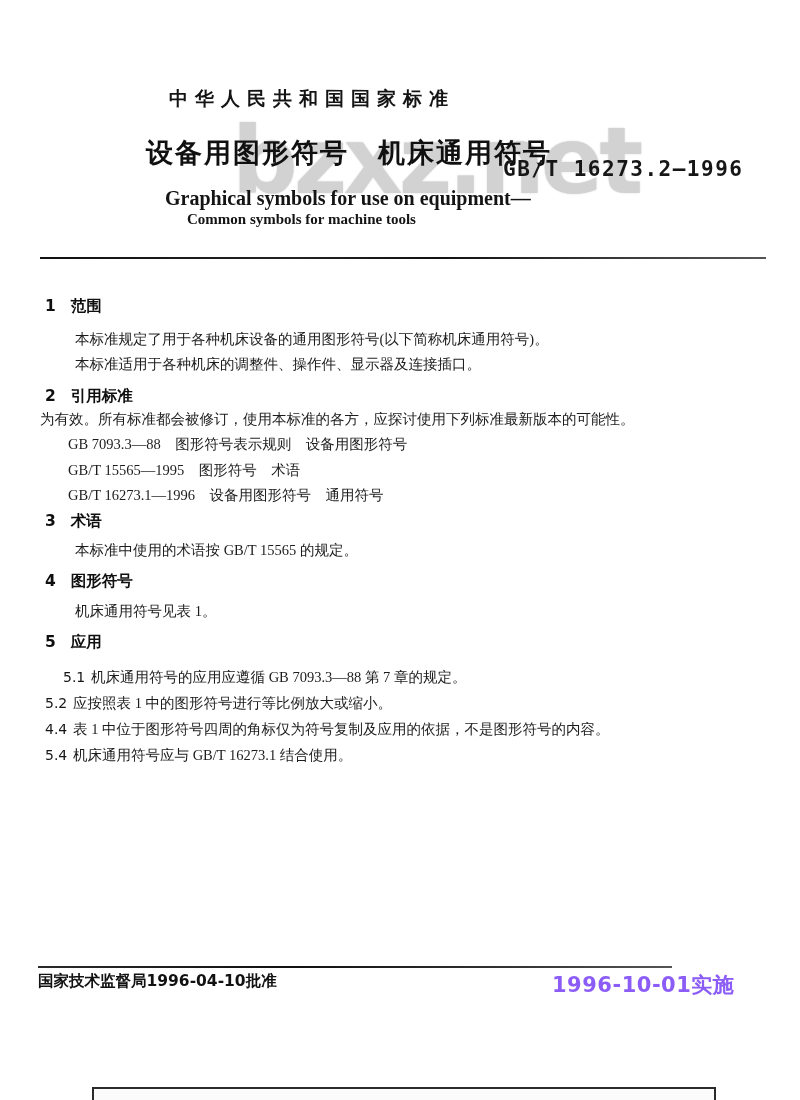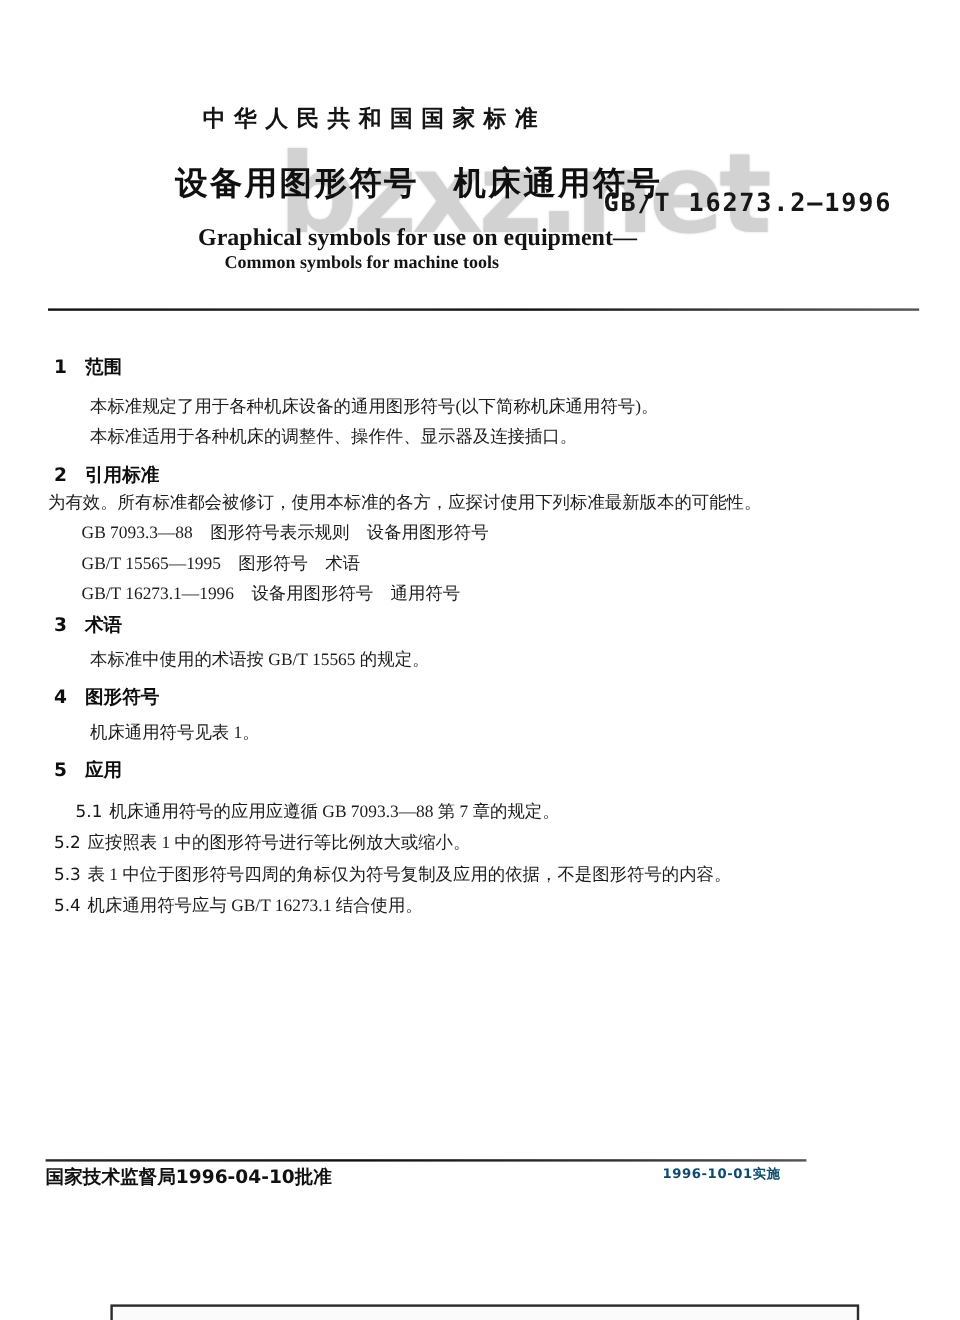--- a/index.html
+++ b/index.html
@@ -78,21 +78,21 @@
     background:linear-gradient(90deg,#2a2a2a 0%,#111 40%,#333 75%,#555 100%);
   }
   .footer-left {
     position:absolute; left:38px; top:971px;
     font-family:"DejaVu Sans",sans-serif; font-weight:bold;
     font-size:15.5px; color:#111;
   }
   .footer-right {
     position:absolute; left:552px; top:971px;
     font-family:"DejaVu Sans",sans-serif; font-weight:bold;
-    font-size:11px; letter-spacing:0.5px; color:#0c4a6e;text-align:center;
+    font-size:21px; letter-spacing:0.5px; color:#8b5cf6;text-align:center;
   }
   .bottom-box {
     position:absolute; left:92px; top:1087px; width:624px; height:22px;
     border:2px solid #2b2b2b; background:#fbfbfb;
   }
 </style>
 </head>
 <body>
 
 <div class="watermark">bzxz.net</div>
@@ -137,21 +137,21 @@
     </div>
     <div class="clause mt11">
       <span class="clause-no">5.1</span>
       <span class="clause-text">机床通用符号的应用应遵循 GB 7093.3—88 第 7 章的规定。</span>
     </div>
     <div class="clause">
       <span class="clause-no">5.2</span>
       <span class="clause-text">应按照表 1 中的图形符号进行等比例放大或缩小。</span>
     </div>
     <div class="clause">
-      <span class="clause-no">5.3</span>
+      <span class="clause-no">4.4</span>
       <span class="clause-text">表 1 中位于图形符号四周的角标仅为符号复制及应用的依据，不是图形符号的内容。</span>
     </div>
     <div class="clause">
       <span class="clause-no">5.4</span>
       <span class="clause-text">机床通用符号应与 GB/T 16273.1 结合使用。</span>
     </div>
 
   </div>
 
   <div class="footer-divider"></div>

